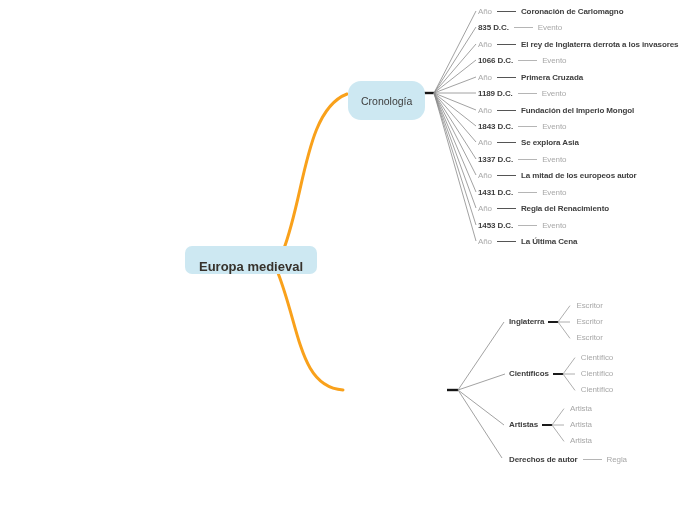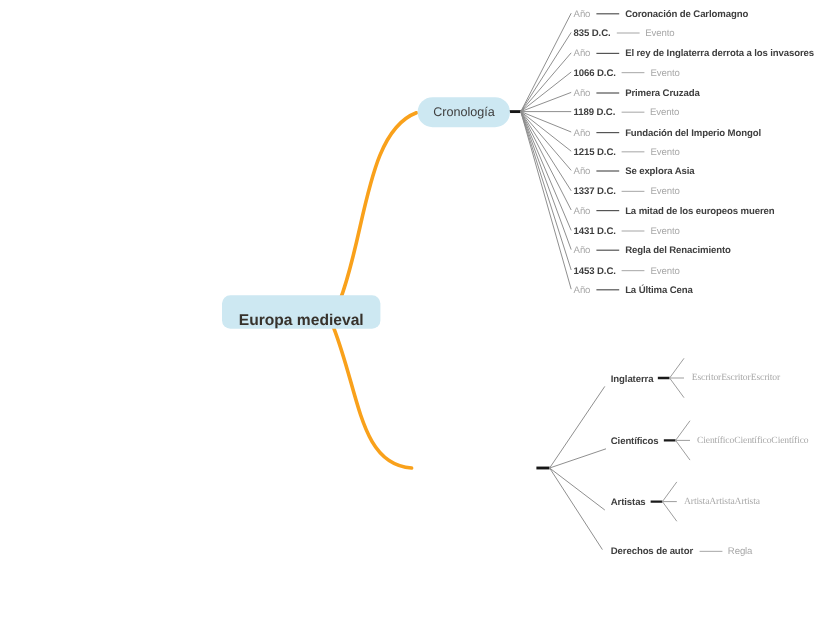--- a/index.html
+++ b/index.html
@@ -10,38 +10,38 @@
   svg.wires{position:absolute;left:0;top:0;pointer-events:none;}
 
   .node{
     position:absolute;background:#cde8f2;color:#3d3d3d;
     display:flex;align-items:center;justify-content:center;white-space:nowrap;
   }
   .node.root{
     left:185px;top:246px;height:28px;padding:0 14px;border-radius:7px;
     font-size:13px;font-weight:bold;color:#37322c;align-items:flex-end;
   }
-  .node.branch{height:25px;padding:0 13px;border-radius:13px;font-size:10.5px;}
+  .node.branch{height:39px;padding:0 13px;border-radius:13px;font-size:10.5px;}
   .node.cronologia{left:348px;top:81px;}
   .node.cifras{left:344px;top:378px;}
 
   .trow{
     position:absolute;left:478px;height:12px;display:flex;align-items:center;gap:5px;
     white-space:nowrap;font-size:8px;letter-spacing:-0.1px;
   }
   .muted{color:#a8a8a8;font-weight:normal;}
   .dark{color:#3e3e3e;font-weight:bold;}
   .dash{display:inline-block;width:19px;height:0;border-top:1px solid #b5b5b5;}
   .dash.dk{border-top-color:#555555;}
 
   .group{
     position:absolute;left:509px;display:flex;align-items:center;gap:4px;
     white-space:nowrap;font-size:8px;letter-spacing:-0.1px;
   }
-  .group .kids{display:flex;flex-direction:row;font-family:Liberation Serif, serif;}
+  .group .kids{display:flex;flex-direction:column;}
   .group .kid{height:16.4px;display:flex;align-items:center;}
   .fork{display:block;}
 </style>
 </head>
 <body>
 
 <div class="canvas">
 
   <svg class="wires" width="697" height="520" viewBox="0 0 697 520">
 
@@ -113,38 +113,38 @@
     <span class="dark">1189 D.C.</span>
       <span class="dash"></span>
       <span class="muted">Evento</span>
   </div>
   <div class="trow" style="top:104px">
     <span class="muted">Año</span>
       <span class="dash dk"></span>
       <span class="dark">Fundación del Imperio Mongol</span>
   </div>
   <div class="trow" style="top:120px">
-    <span class="dark">1215 D.C.</span>
+    <span class="dark">1843 D.C.</span>
       <span class="dash"></span>
       <span class="muted">Evento</span>
   </div>
   <div class="trow" style="top:136px">
     <span class="muted">Año</span>
       <span class="dash dk"></span>
       <span class="dark">Se explora Asia</span>
   </div>
   <div class="trow" style="top:153px">
     <span class="dark">1337 D.C.</span>
       <span class="dash"></span>
       <span class="muted">Evento</span>
   </div>
   <div class="trow" style="top:169px">
     <span class="muted">Año</span>
       <span class="dash dk"></span>
-      <span class="dark">La mitad de los europeos mueren</span>
+      <span class="dark">La mitad de los europeos autor</span>
   </div>
   <div class="trow" style="top:186px">
     <span class="dark">1431 D.C.</span>
       <span class="dash"></span>
       <span class="muted">Evento</span>
   </div>
   <div class="trow" style="top:202px">
     <span class="muted">Año</span>
       <span class="dash dk"></span>
       <span class="dark">Regla del Renacimiento</span>

